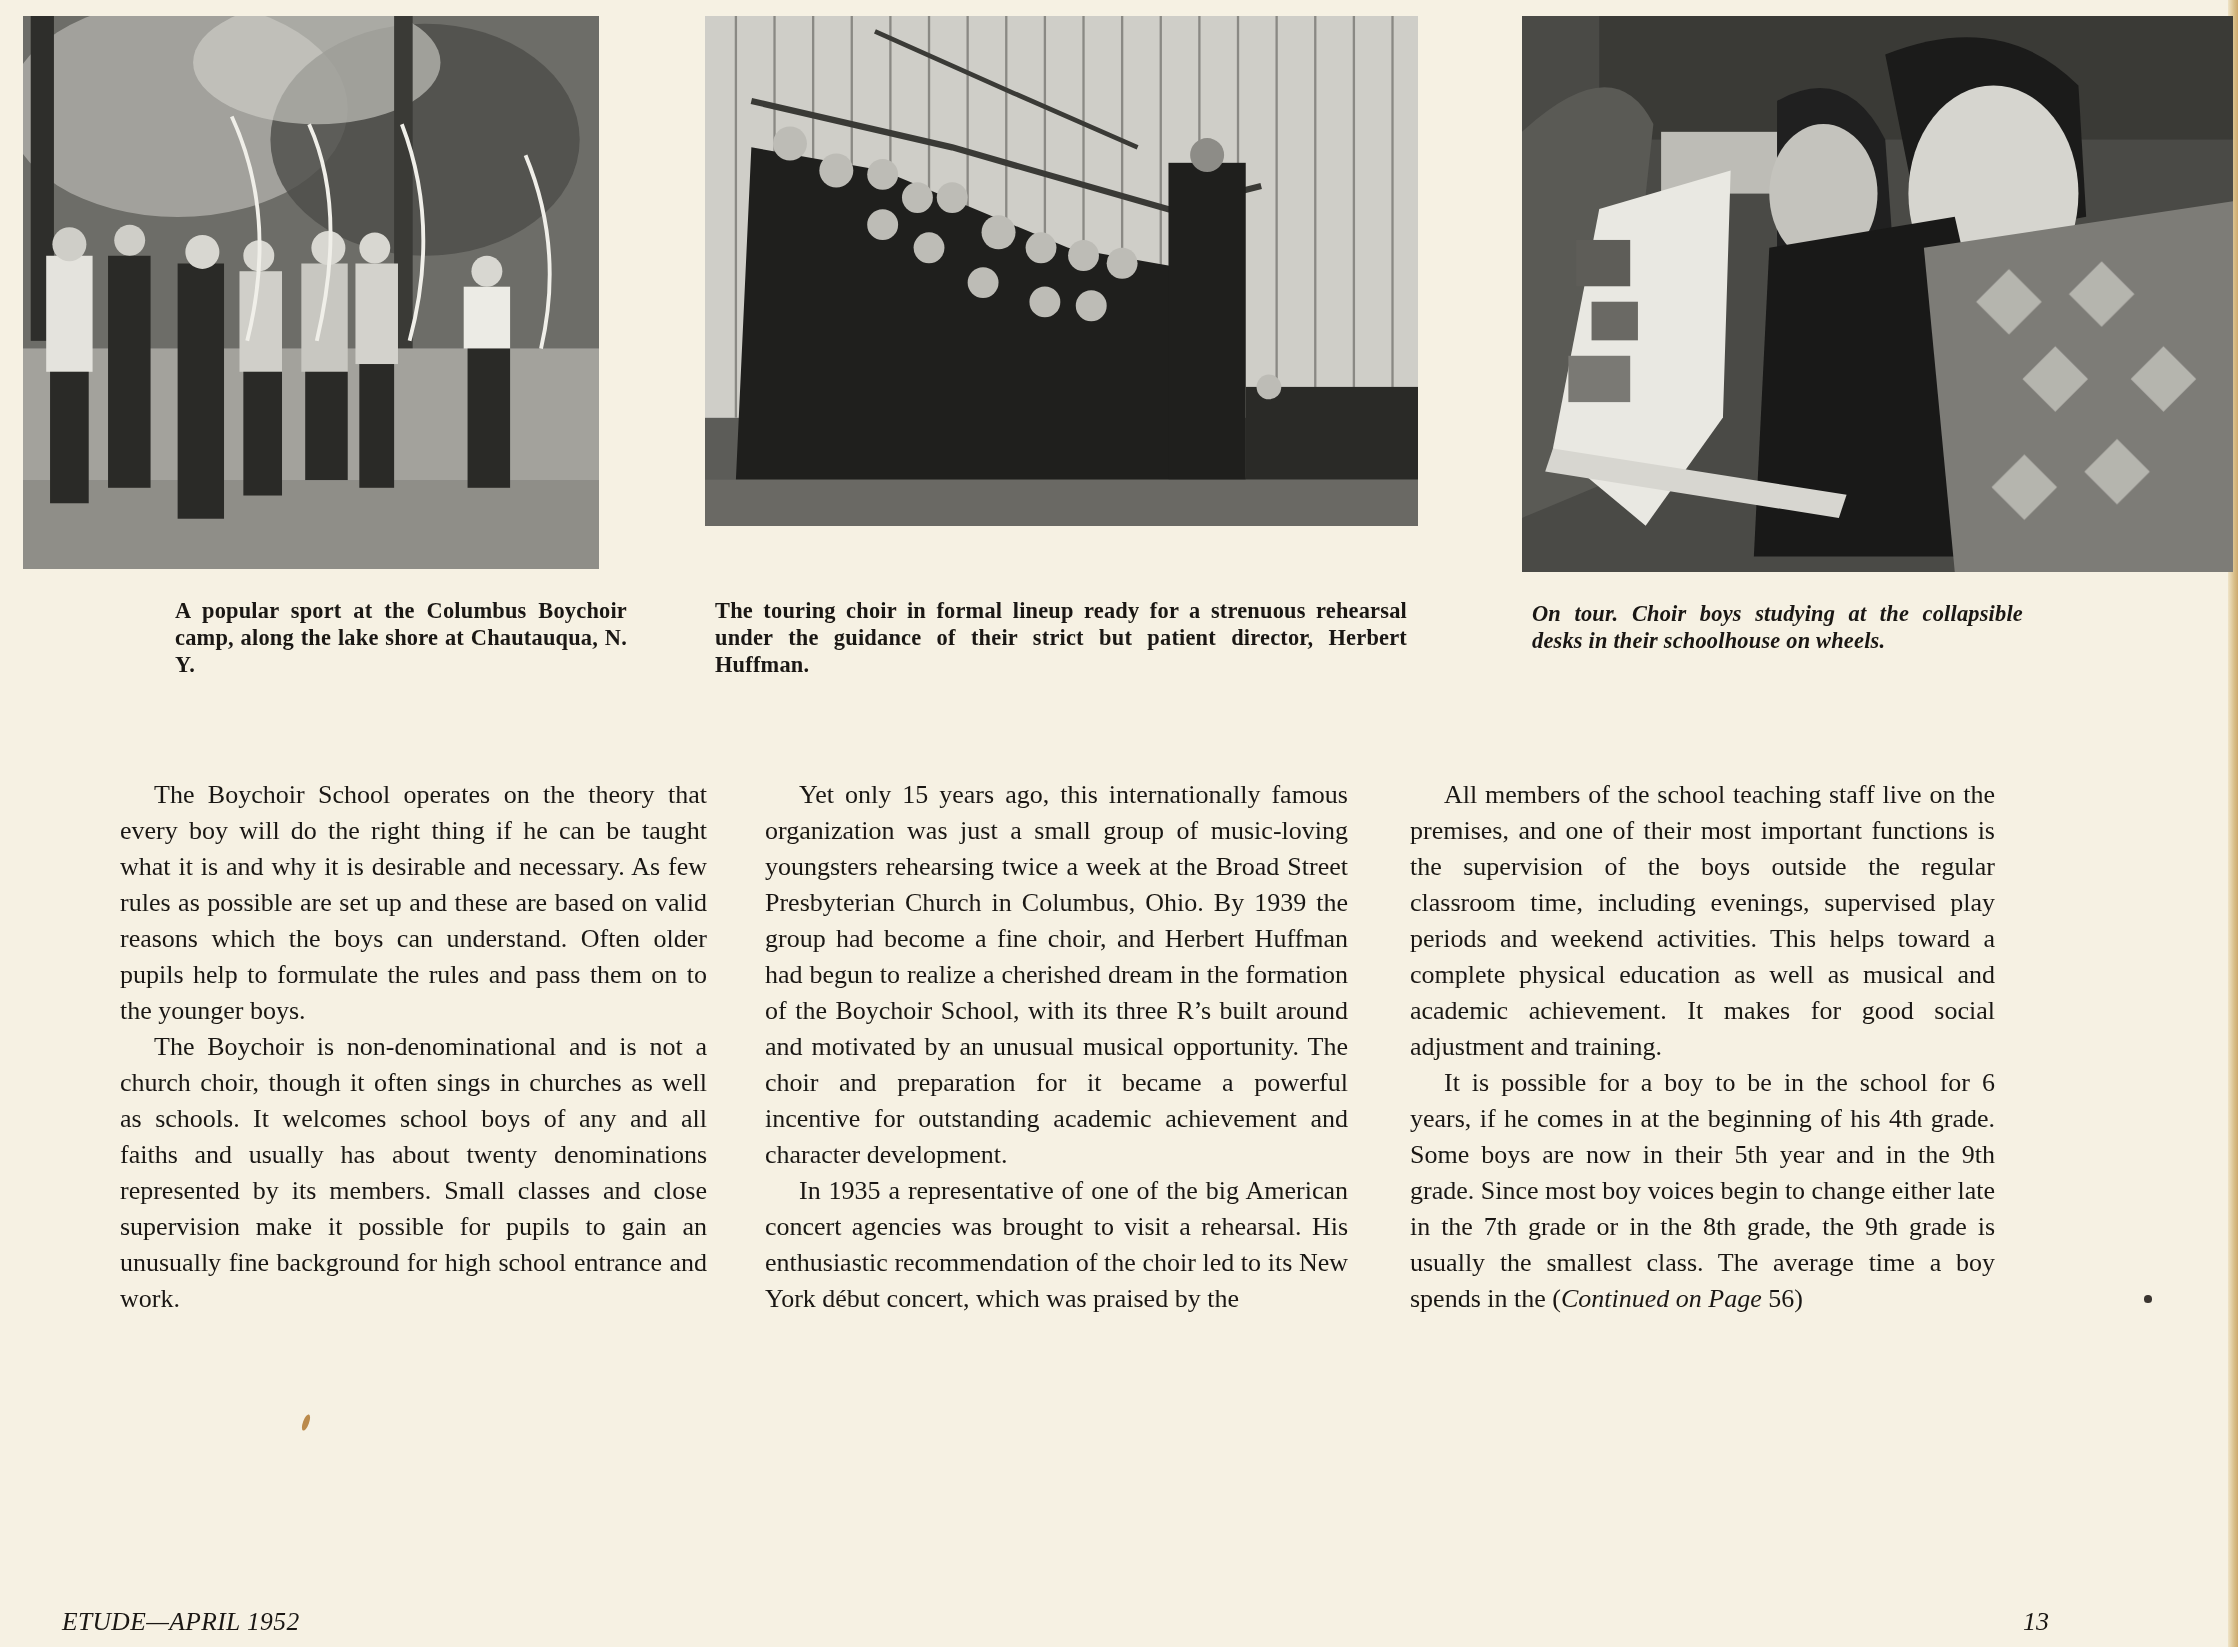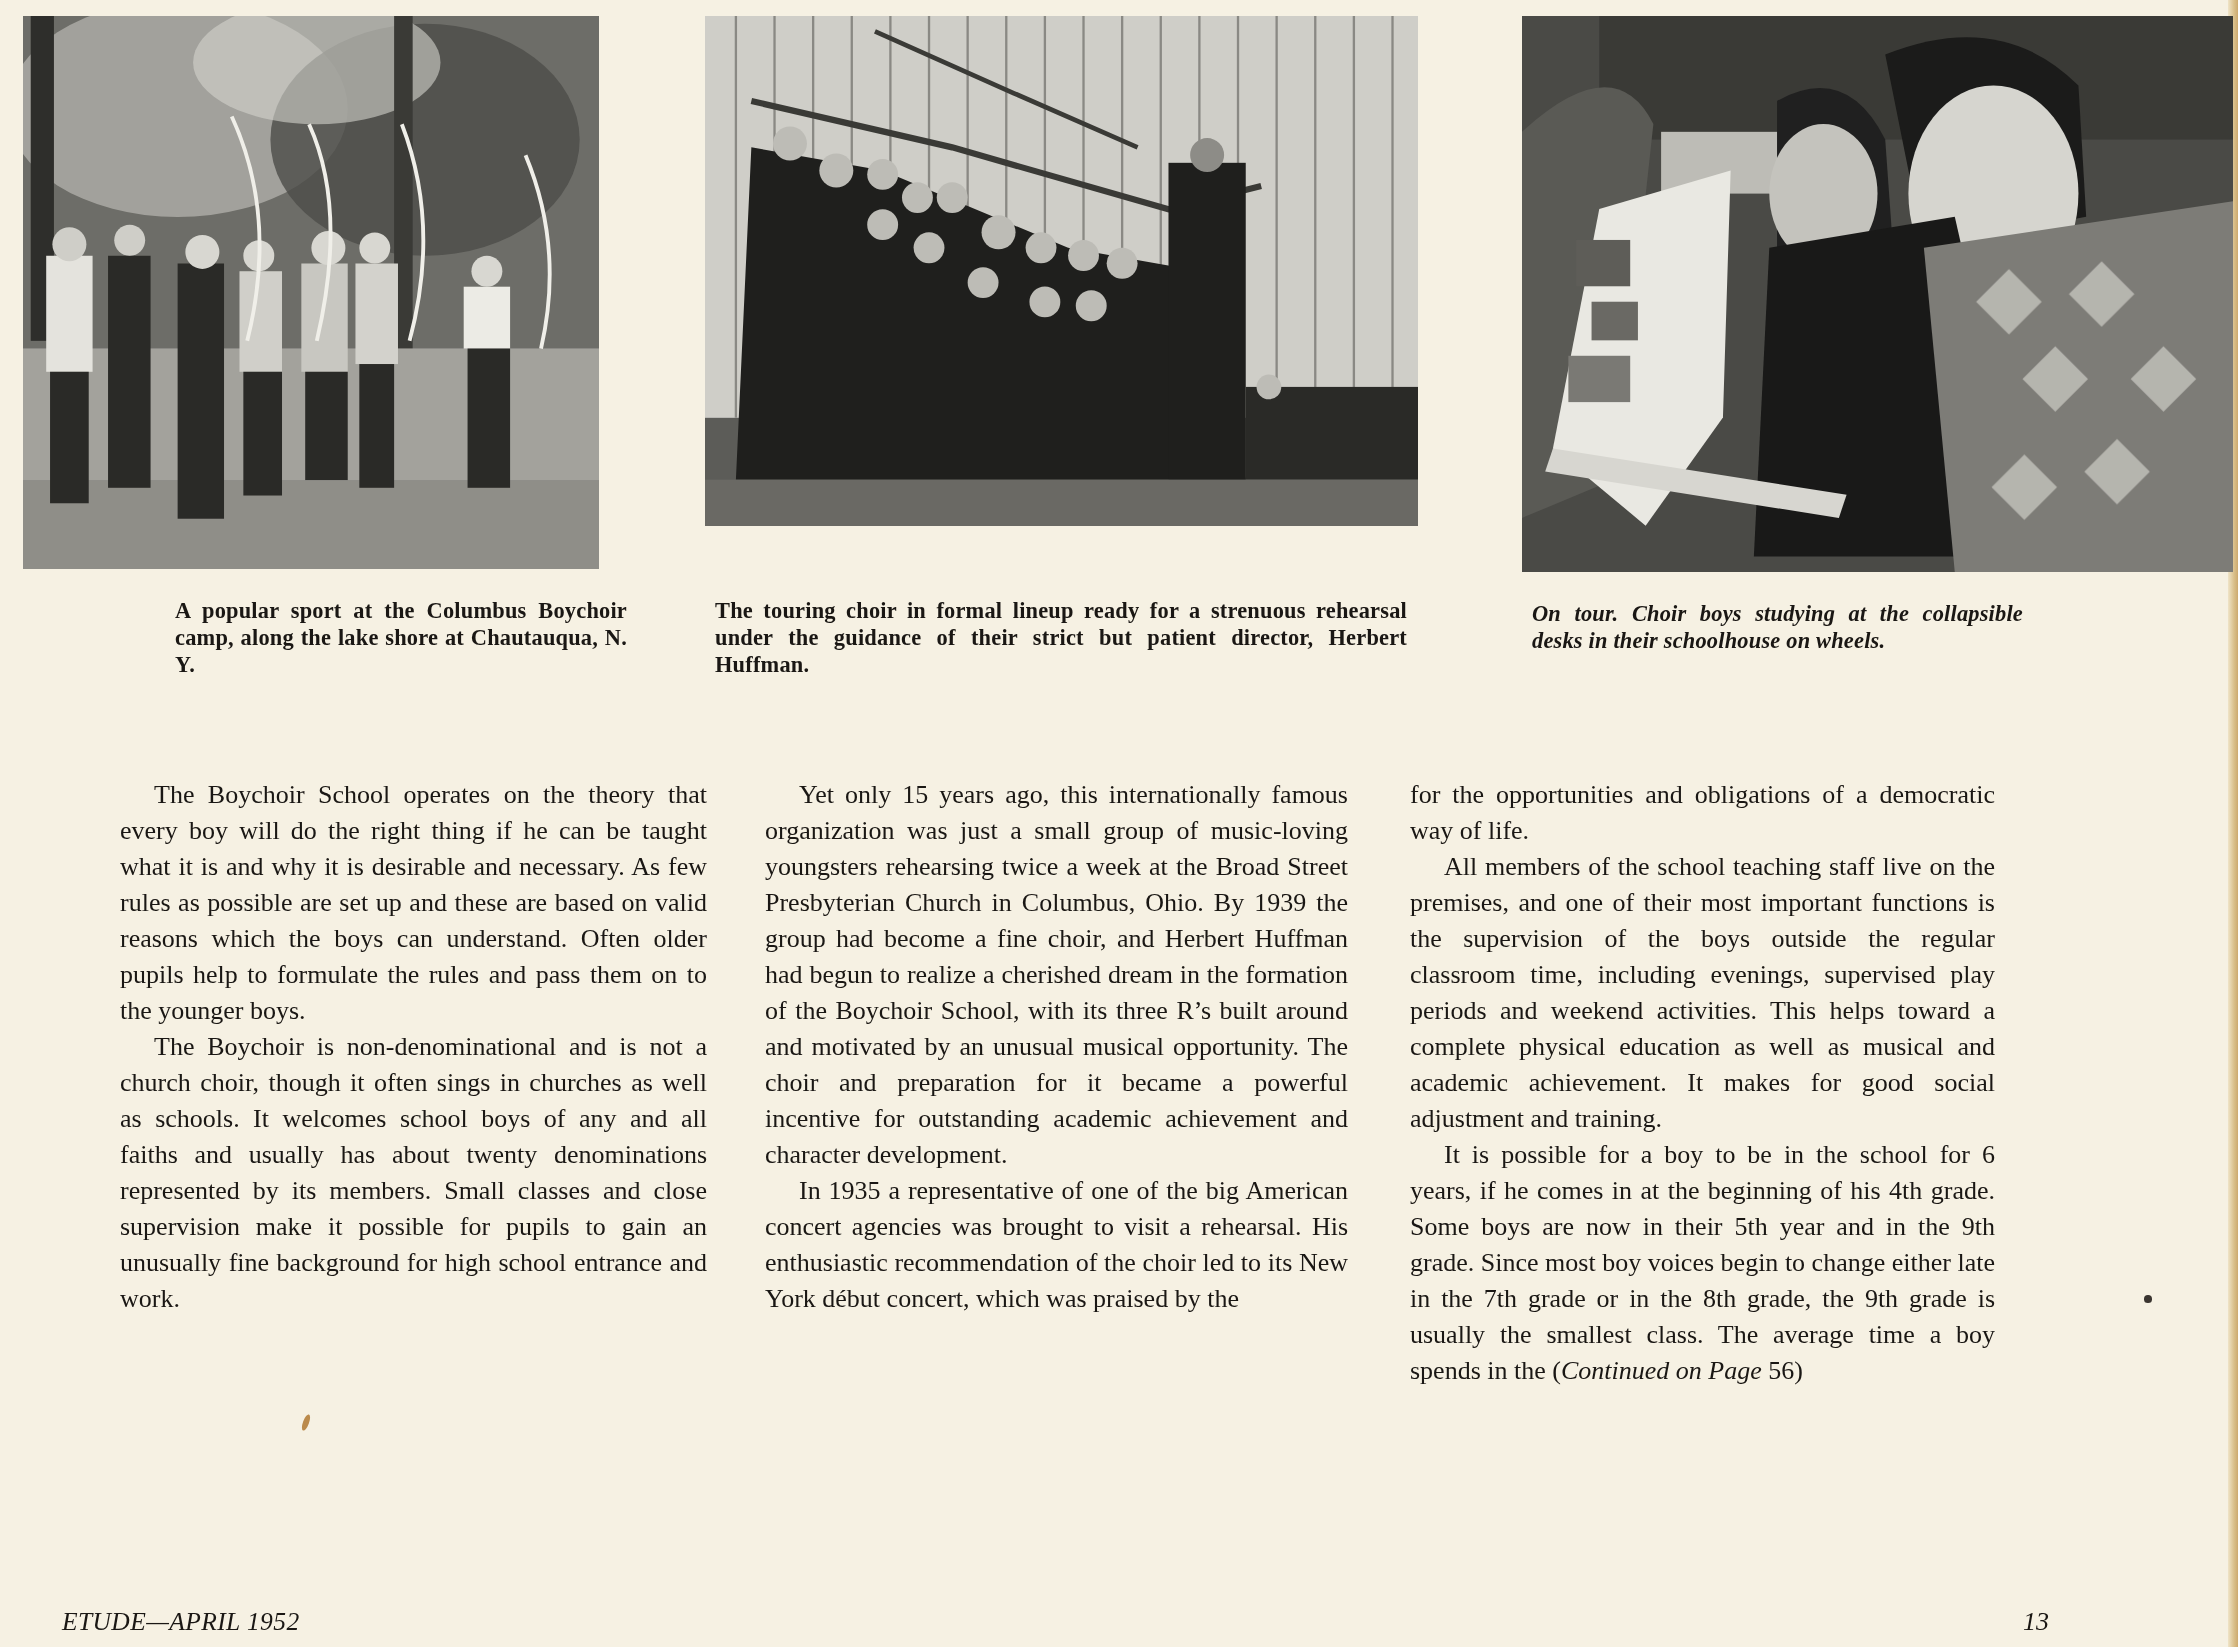--- a/index.html
+++ b/index.html
@@ -197,21 +197,20 @@
   <p class="indent">The Boychoir School operates on the theory that every boy will do the right thing if he can be taught what it is and why it is desirable and necessary. As few rules as possible are set up and these are based on valid reasons which the boys can understand. Often older pupils help to formulate the rules and pass them on to the younger boys.</p>
   <p class="indent">The Boychoir is non-denominational and is not a church choir, though it often sings in churches as well as schools. It welcomes school boys of any and all faiths and usually has about twenty denominations represented by its members. Small classes and close supervision make it possible for pupils to gain an unusually fine background for high school entrance and work.</p>
 </div>
 
 <div class="column" id="col-2">
   <p class="indent">Yet only 15 years ago, this internationally famous organization was just a small group of music-loving youngsters rehearsing twice a week at the Broad Street Presbyterian Church in Columbus, Ohio. By 1939 the group had become a fine choir, and Herbert Huffman had begun to realize a cherished dream in the formation of the Boychoir School, with its three R’s built around and motivated by an unusual musical opportunity. The choir and preparation for it became a powerful incentive for outstanding academic achievement and character development.</p>
   <p class="indent">In 1935 a representative of one of the big American concert agencies was brought to visit a rehearsal. His enthusiastic recommendation of the choir led to its New York début concert, which was praised by the</p>
 </div>
 
 <div class="column" id="col-3">
-  <p>for the opportunities and obligations of a democratic way of life.</p>
   <p class="indent">All members of the school teaching staff live on the premises, and one of their most important functions is the supervision of the boys outside the regular classroom time, including evenings, supervised play periods and weekend activities. This helps toward a complete physical education as well as musical and academic achievement. It makes for good social adjustment and training.</p>
   <p class="indent">
     <span>It is possible for a boy to be in the school for 6 years, if he comes in at the beginning of his 4th grade. Some boys are now in their 5th year and in the 9th grade. Since most boy voices begin to change either late in the 7th grade or in the 8th grade, the 9th grade is usually the smallest class. The average time a boy spends in the</span>
     <span><span>(</span><span class="cont">Continued on Page</span> <span>56</span><span>)</span></span>
   </p>
 </div>
 
 <div class="stain"></div>
 <div class="dot" style="left:2144px; top:1295px;"></div>
 

